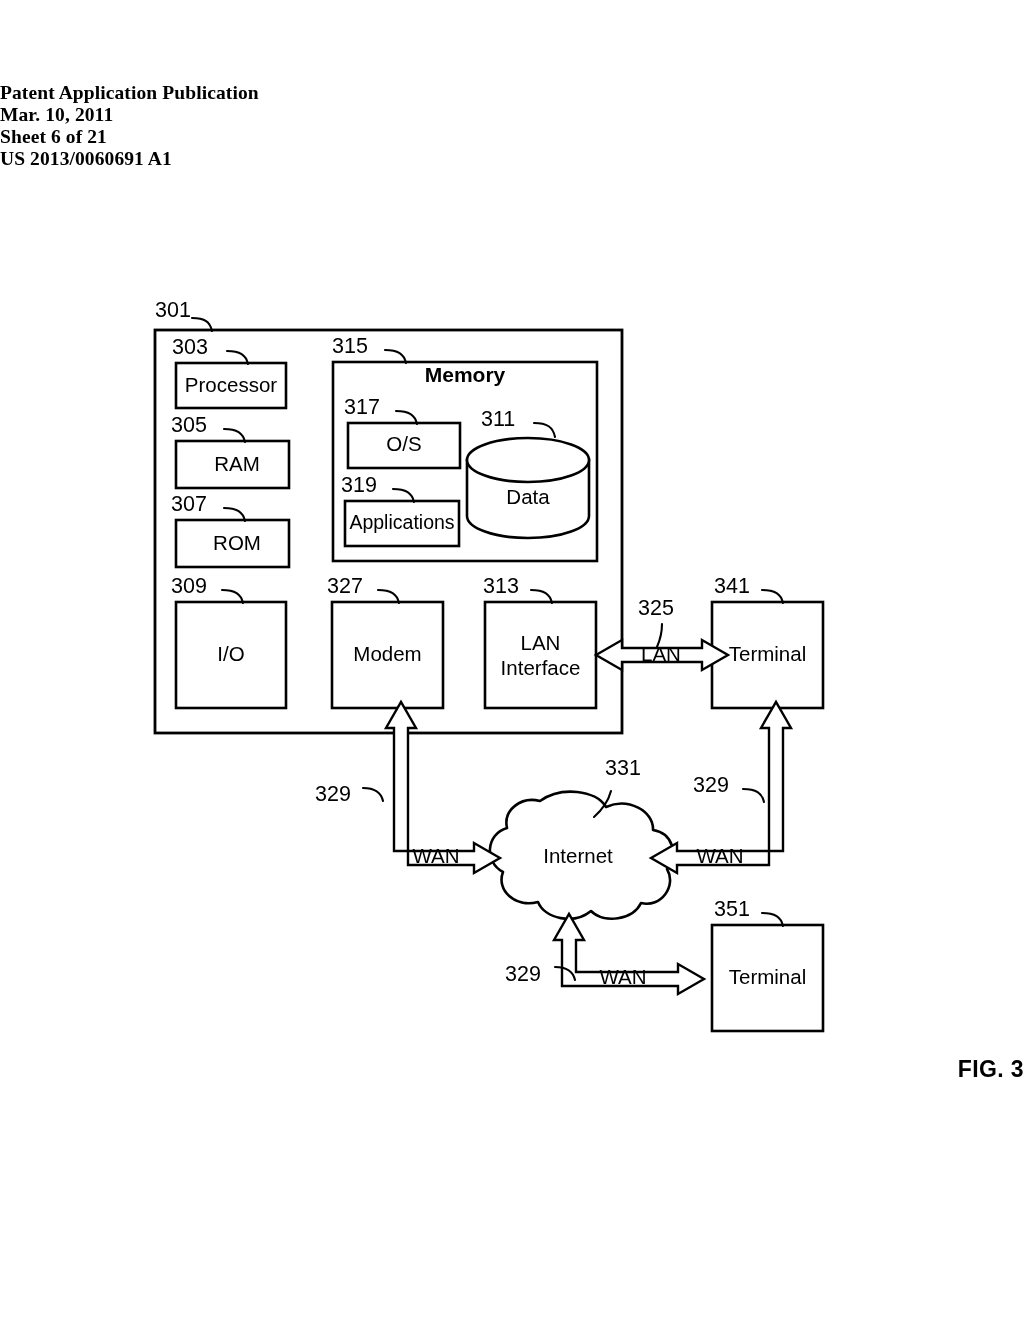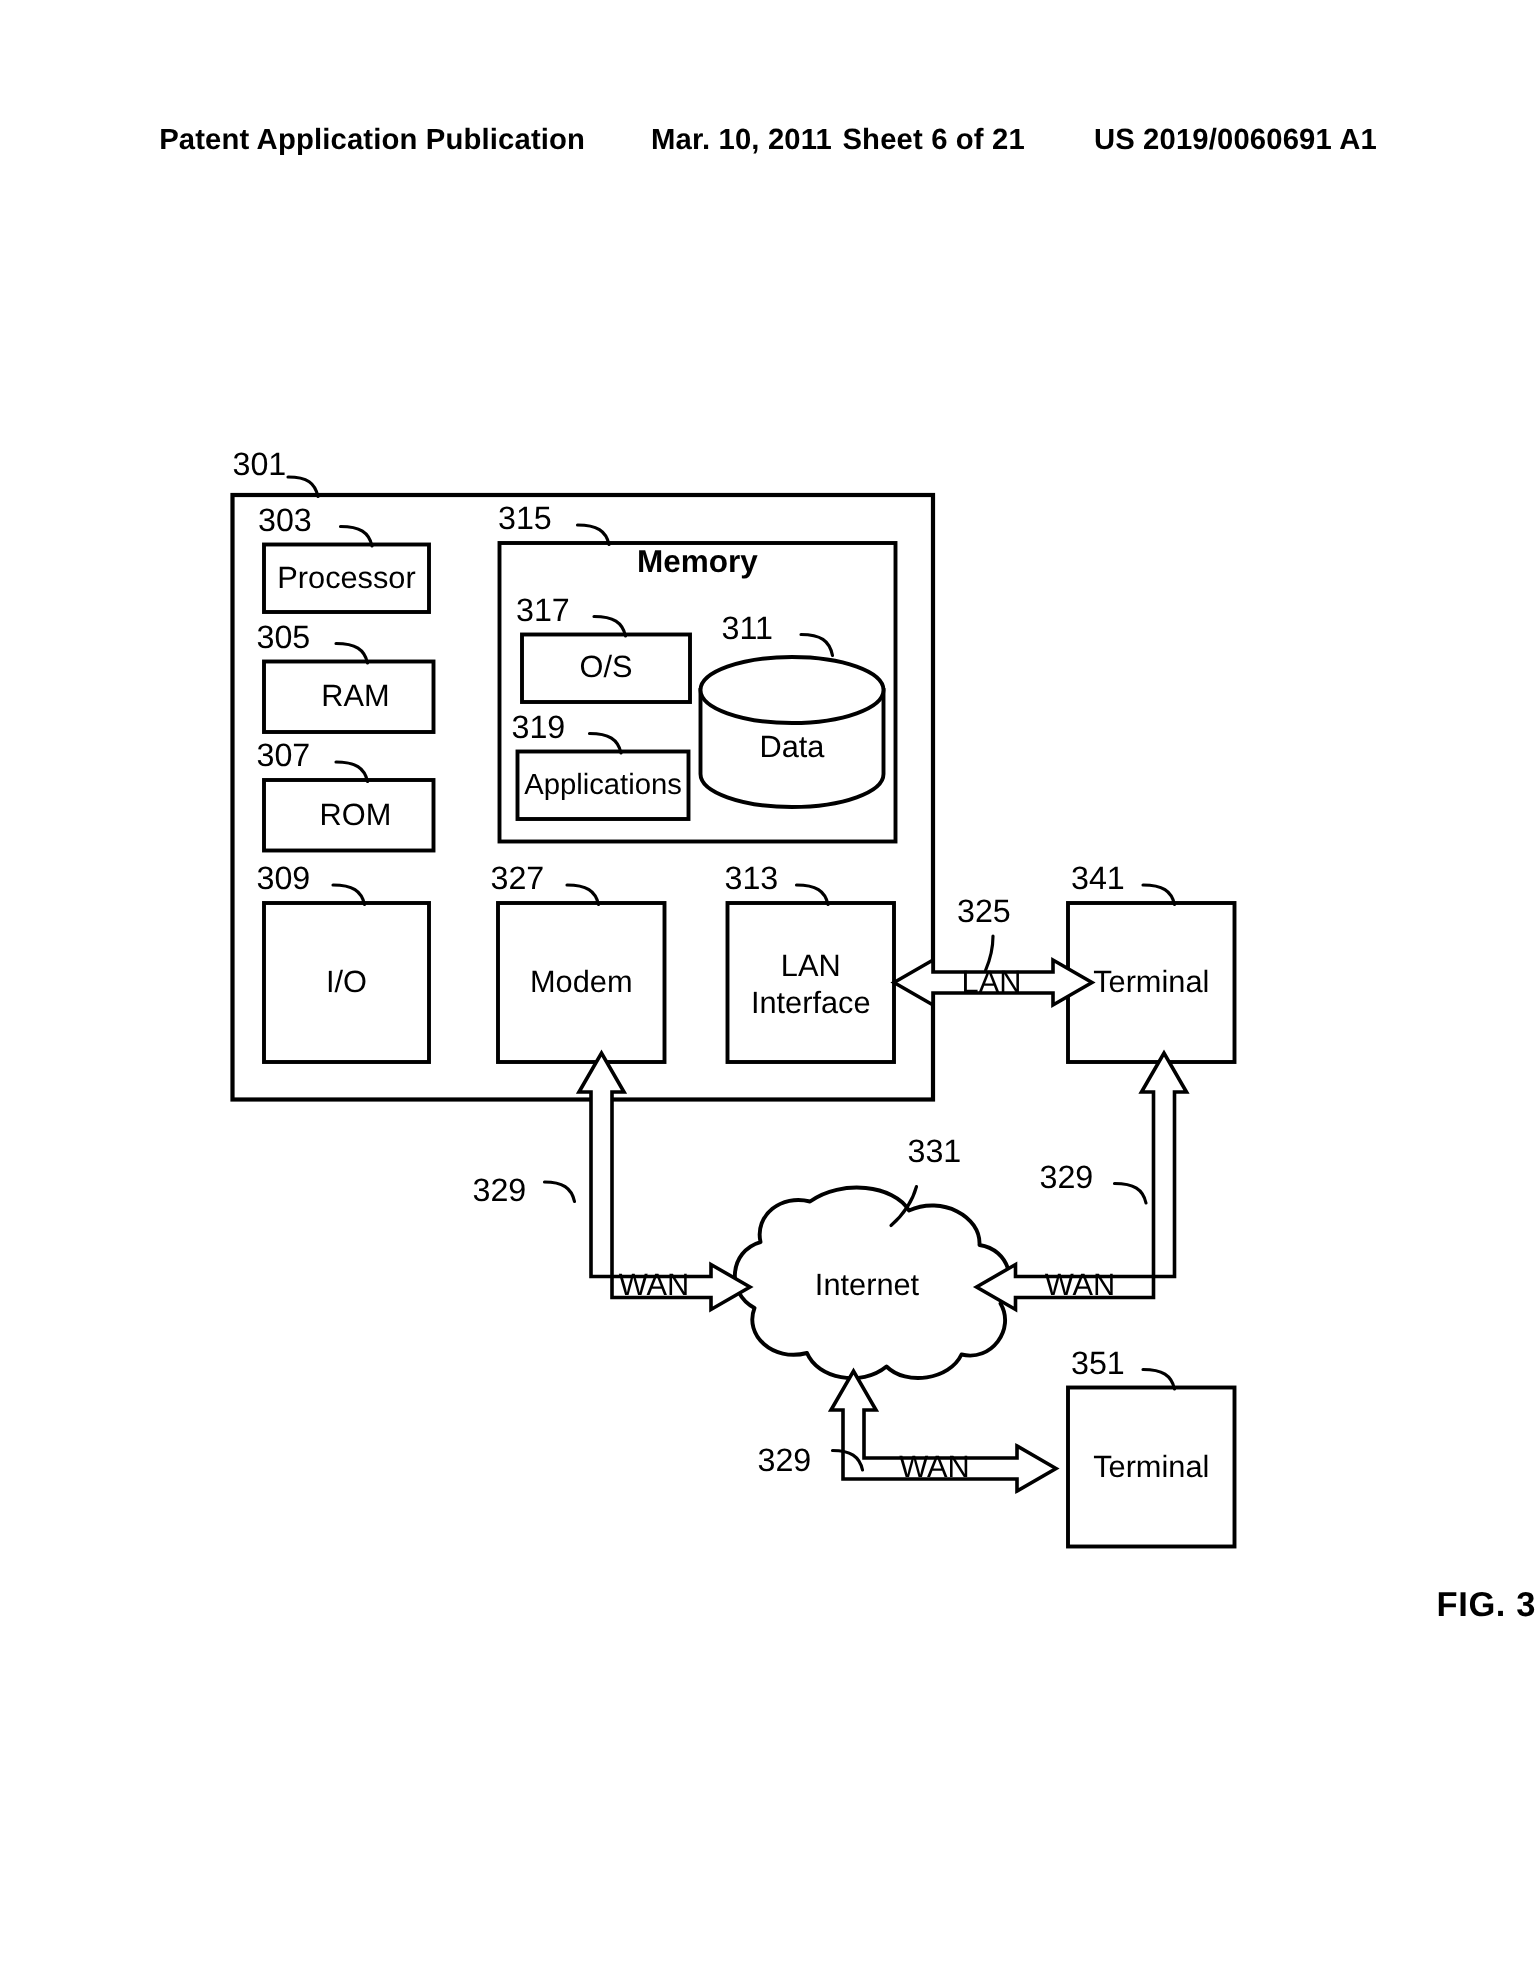--- a/index.html
+++ b/index.html
@@ -24,25 +24,26 @@
   }
   
   .page-header {
     position: absolute;
     left: 0;
     top: 82px;
     width: 1024px;
     display: flex;
     justify-content: center;
     align-items: baseline;
-    font-family: Liberation Sans, sans-serif;
+    font-family: Liberation Serif, serif;
     font-weight: bold;
     font-size: 19.5px;
     letter-spacing: 0.1px;
     white-space: pre;
+    flex-direction: column;
   }
   .hdr-pub   { margin-right: 44px; }
   .hdr-date  { margin-right: 7px; }
   .hdr-sheet { margin-right: 46px; }
   .hdr-num   { }
 
   
   .figure-wrap {
     position: absolute;
     left: 0;
@@ -134,21 +135,21 @@
 </style>
 </head>
 <body>
 
 <div class="page">
 
   <div class="page-header">
     <span class="hdr-pub">Patent Application Publication</span>
     <span class="hdr-date">Mar. 10, 2011</span>
     <span class="hdr-sheet">Sheet 6 of 21</span>
-    <span class="hdr-num">US 2019/0060691 A1</span>
+    <span class="hdr-num">US 2013/0060691 A1</span>
   </div>
 
   <div class="figure-wrap">
     <svg class="diagram" viewBox="0 0 1024 1320" xmlns="http://www.w3.org/2000/svg">
 
       <rect class="box-outer" x="155" y="330" width="467" height="403"></rect>
       <path class="leader" d="M192,318 C205,318 210,322 212,331"></path>
       <text class="ref" x="155" y="311">301</text>
 
       <rect class="box" x="176" y="363" width="110" height="45"></rect>

